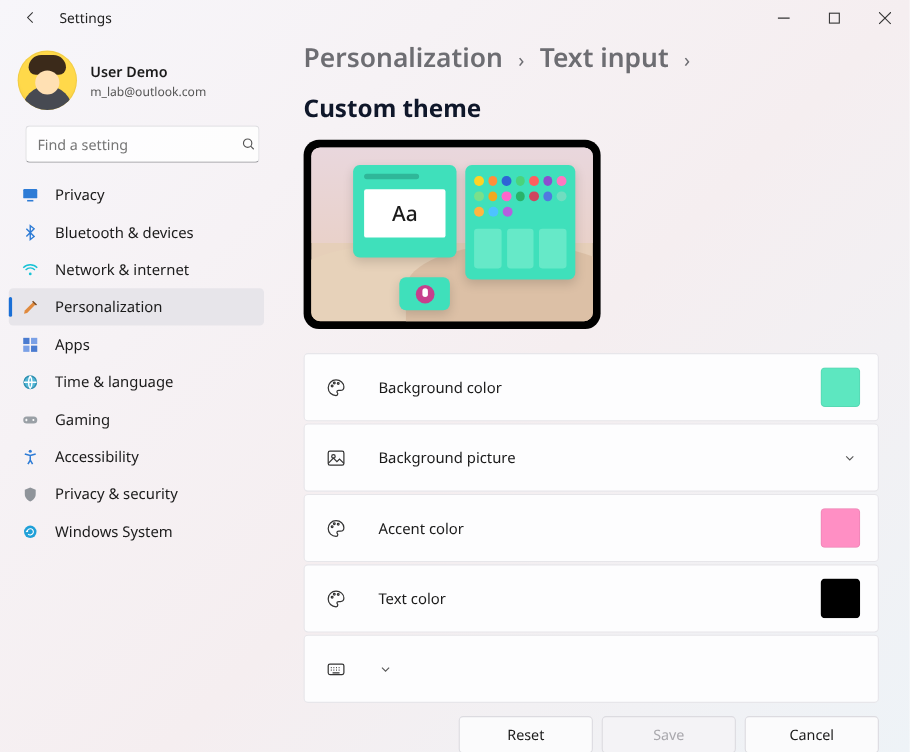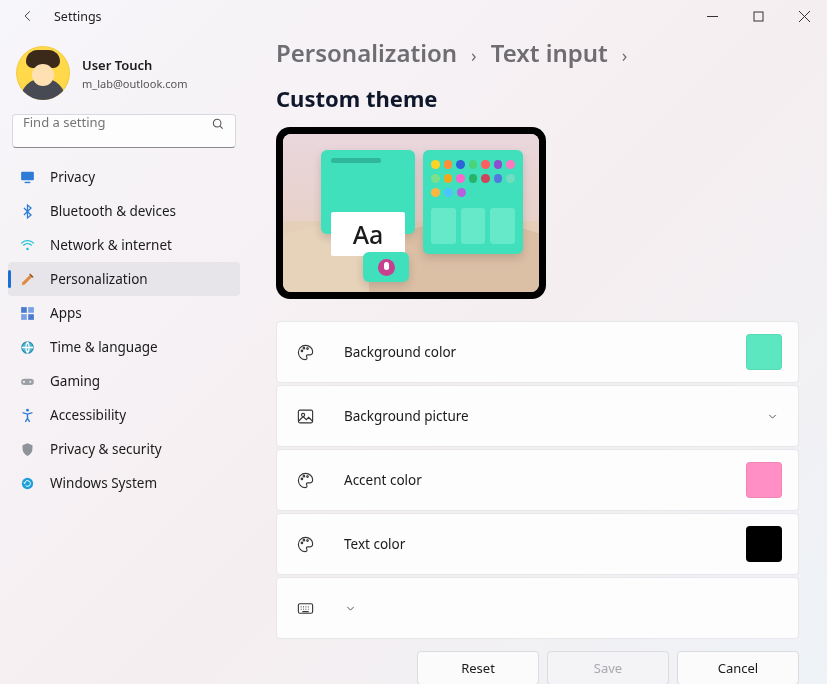--- a/index.html
+++ b/index.html
@@ -36,26 +36,26 @@
     box-shadow: 0 0 0 1px rgba(0,0,0,.05) inset;
   }
   .avatar .hair { position:absolute; top:4px; left:10px; right:10px; height:18px; background:#3b2a1a; border-radius:14px 14px 8px 8px; }
   .avatar .face { position:absolute; top:18px; left:16px; width:22px; height:22px; background:#ffe0b3; border-radius:50%; }
   .avatar .hood { position:absolute; bottom:-6px; left:4px; right:4px; height:28px; background:#474a52; border-radius:24px 24px 0 0; }
   .user-name { font-weight:600; font-size:13px; }
   .user-email { font-size:11px; color:#555; margin-top:2px; }
 
   
   .search {
-    display:flex; align-items:flex-end;
+    display:flex; align-items:center;
     background:#ffffffcc;
     border:1px solid #d9d9dd;
     border-bottom:1.5px solid #8a8a8f;
     border-radius:4px;
-    height:32px; padding:16px 10px; margin:0 4px 12px 4px;
+    height:32px; padding:16px 10px; margin:0 4px 12px 15px;
   }
   .search input { border:none; outline:none; background:transparent; flex:1; font-size:13px; color:#555; }
   .search .mag { color:#555; }
 
   
   .nav { display:flex; flex-direction:column; gap:0px; margin-top:2px; }
   .nav-item {
     display:flex; align-items:center; gap:14px;
     height:34px; padding:0 12px 0 10px;
     border-radius:4px; color:#1b1b1b; font-size:13.5px;
@@ -82,21 +82,21 @@
   .preview-inner {
     width:100%; height:100%; border-radius:8px; overflow:hidden; position:relative;
     background: linear-gradient(180deg,#e9d6d9 0 48%, #e6cfb9 48% 70%, #d7b9a0 100%);
   }
   .pv-sky { position:absolute; inset:0; background: linear-gradient(180deg,#e9d7dd 0%, #e9d1ca 55%, transparent 55%); }
   .pv-hill1 { position:absolute; bottom:0; left:-20px; width:200px; height:70px; background:#e7d2ba; border-radius:50% 50% 0 0; }
   .pv-hill2 { position:absolute; bottom:-10px; right:-30px; width:200px; height:80px; background:#dcc0a6; border-radius:50% 50% 0 0; }
 
   .pv-panel { position:absolute; background:#3fe0bb; border-radius:6px; box-shadow:0 4px 10px rgba(0,0,0,.15); }
   .pv-kbd { top:16px; left:38px; width:94px; height:84px; }
-  .pv-kbd .txt { position:absolute; top:22px; left:10px; right:10px; height:44px; background:#fff; border-radius:2px; display:flex; align-items:center; justify-content:center; font-size:25px; font-weight:500;margin-top:40px; }
+  .pv-kbd .txt { position:absolute; top:22px; left:10px; right:10px; height:44px; background:#fff; border-radius:2px; display:flex; align-items:center; justify-content:center; font-size:19px; font-weight:500; }
   .pv-kbd .bar { position:absolute; top:8px; left:10px; width:50px; height:5px; background:#2fb799; border-radius:3px; }
   .pv-emoji { top:16px; left:140px; width:100px; height:104px; }
   .pv-emoji .row { position:absolute; left:8px; right:8px; display:flex; gap:4px; }
   .pv-emoji .row1 { top:10px; } .pv-emoji .row2 { top:24px; } .pv-emoji .row3 { top:38px; }
   .dot { width:9px; height:9px; border-radius:50%; }
   .pv-emoji .tiles { position:absolute; left:8px; right:8px; bottom:10px; top:58px; display:flex; gap:5px; }
   .pv-emoji .tile { flex:1; background:#66e9c8; border-radius:3px; }
   .pv-voice { bottom:10px; left:80px; width:46px; height:30px; border-radius:6px; display:flex; align-items:center; justify-content:center; }
   .pv-voice .mic { width:17px; height:17px; background:#c73f8d; border-radius:50%; position:relative; }
   .pv-voice .mic::after{content:"";position:absolute;left:6px;top:3px;width:5px;height:8px;background:#fff;border-radius:3px;}
@@ -156,21 +156,21 @@
 <div class="content">
 
   <aside class="sidebar">
     <div class="user">
       <div class="avatar">
         <div class="hood"></div>
           <div class="hair"></div>
           <div class="face"></div>
       </div>
       <div>
-        <div class="user-name">User Touch</div>
+        <div class="user-name">User Demo</div>
         <div class="user-email">m_lab@outlook.com</div>
       </div>
     </div>
 
     <div class="search">
       <input placeholder="Find a setting" style="">
       <span class="mag">
         <svg width="14" height="14" viewBox="0 0 24 24" fill="none" stroke="currentColor" stroke-width="1.8">
             <circle cx="10.5" cy="10.5" r="6.5"></circle>
             <line x1="20" y1="20" x2="15.2" y2="15.2"></line>

